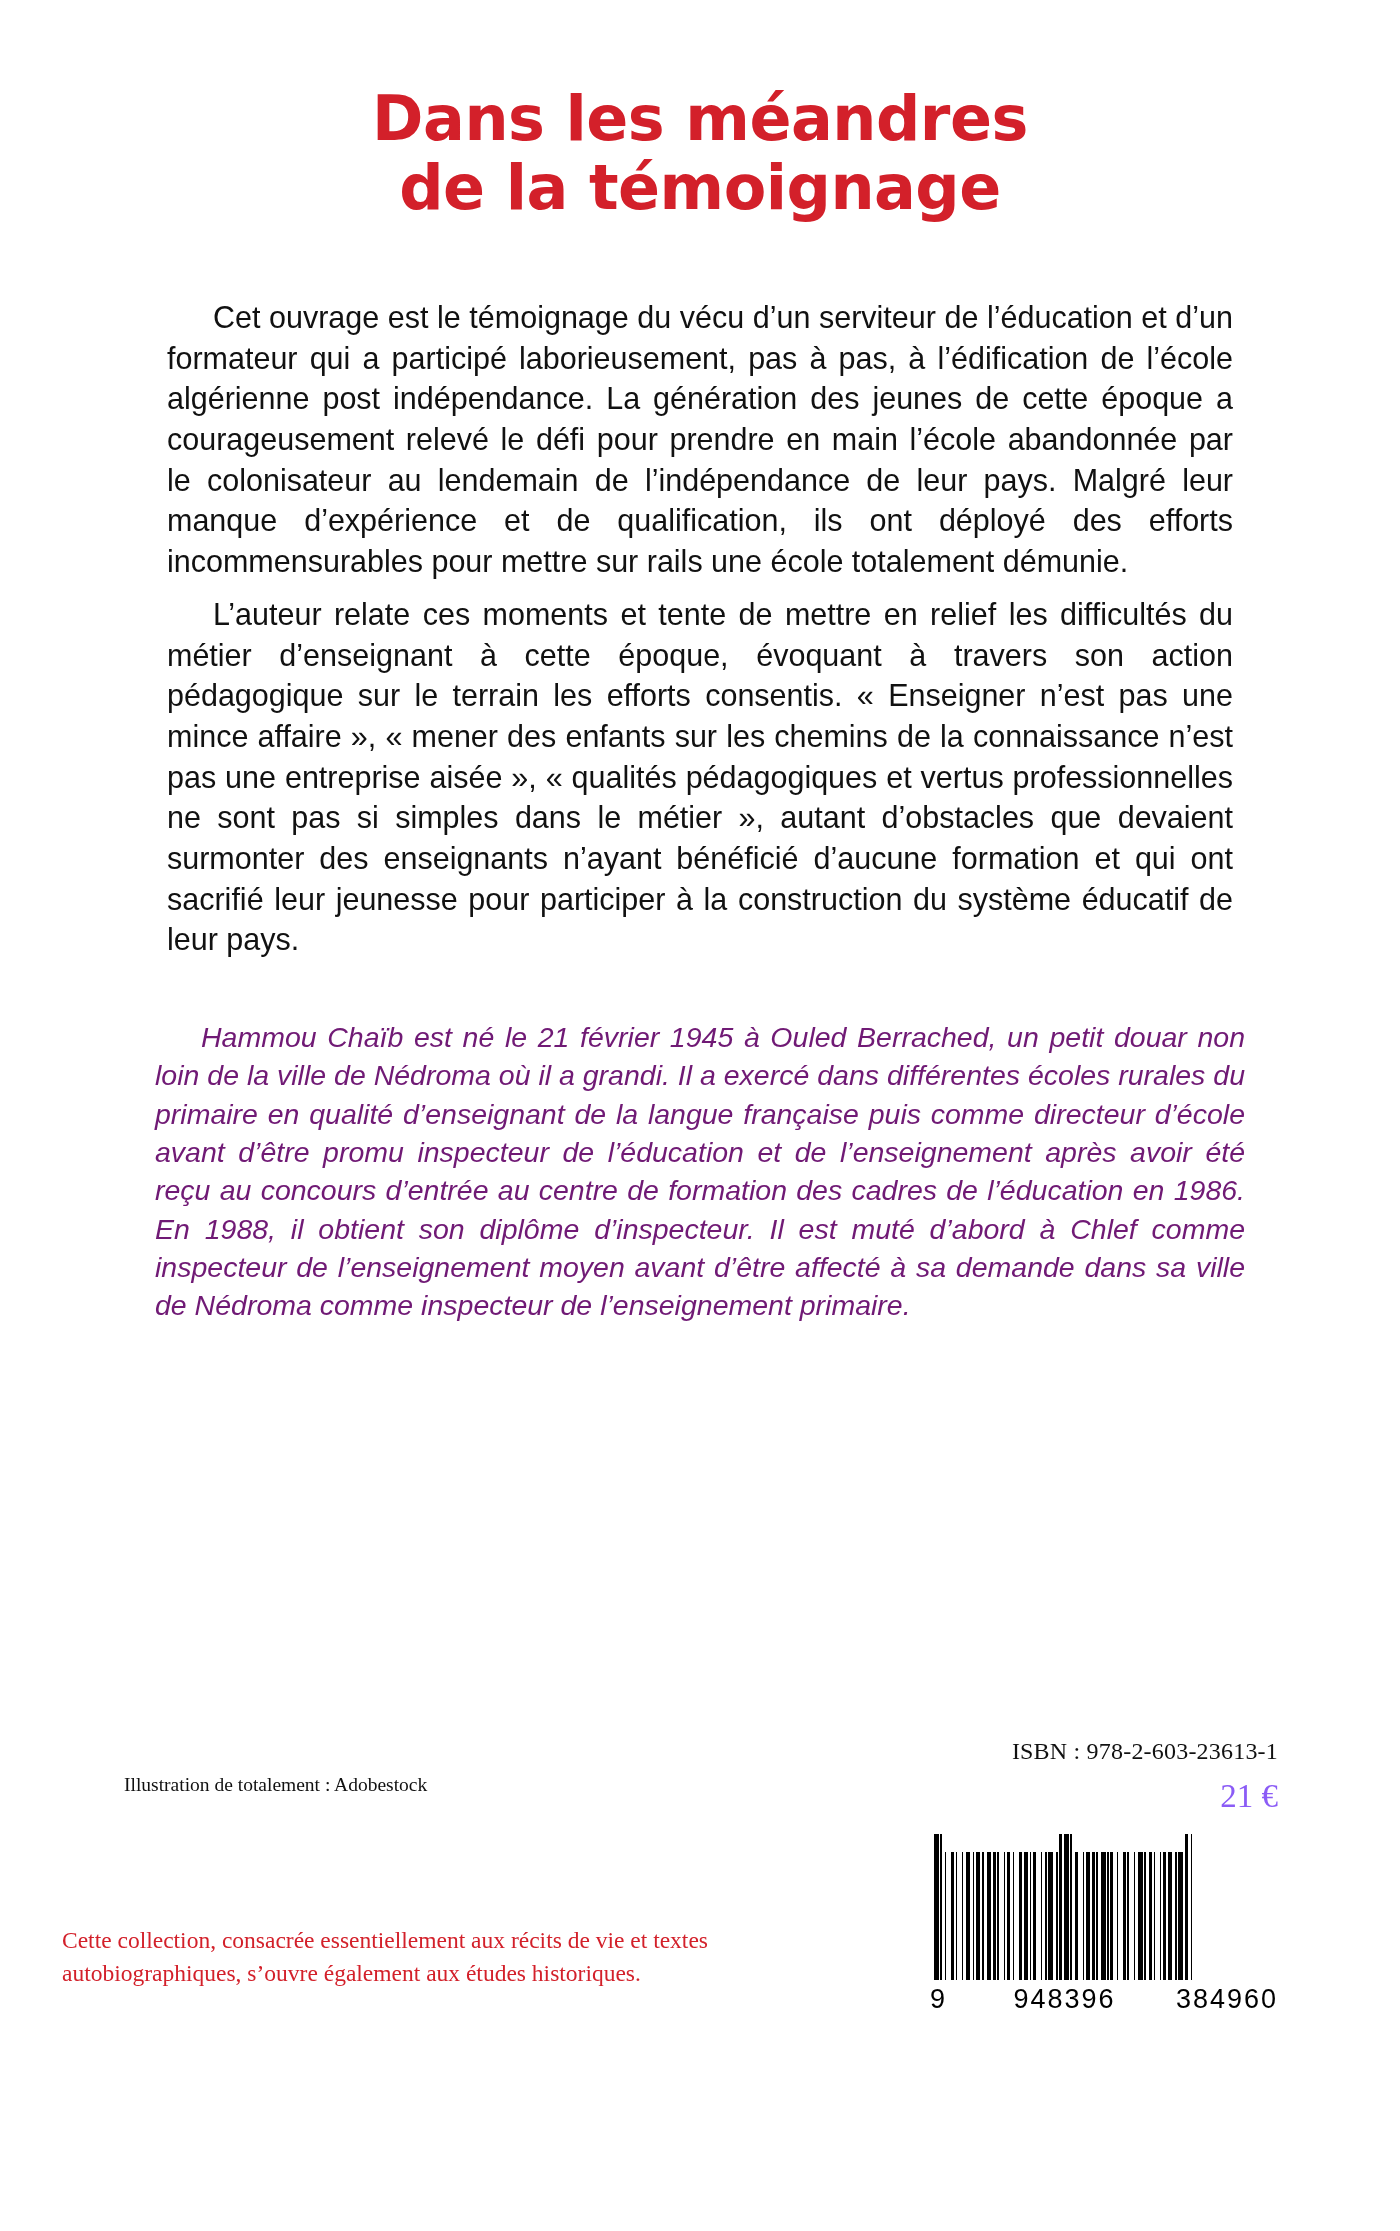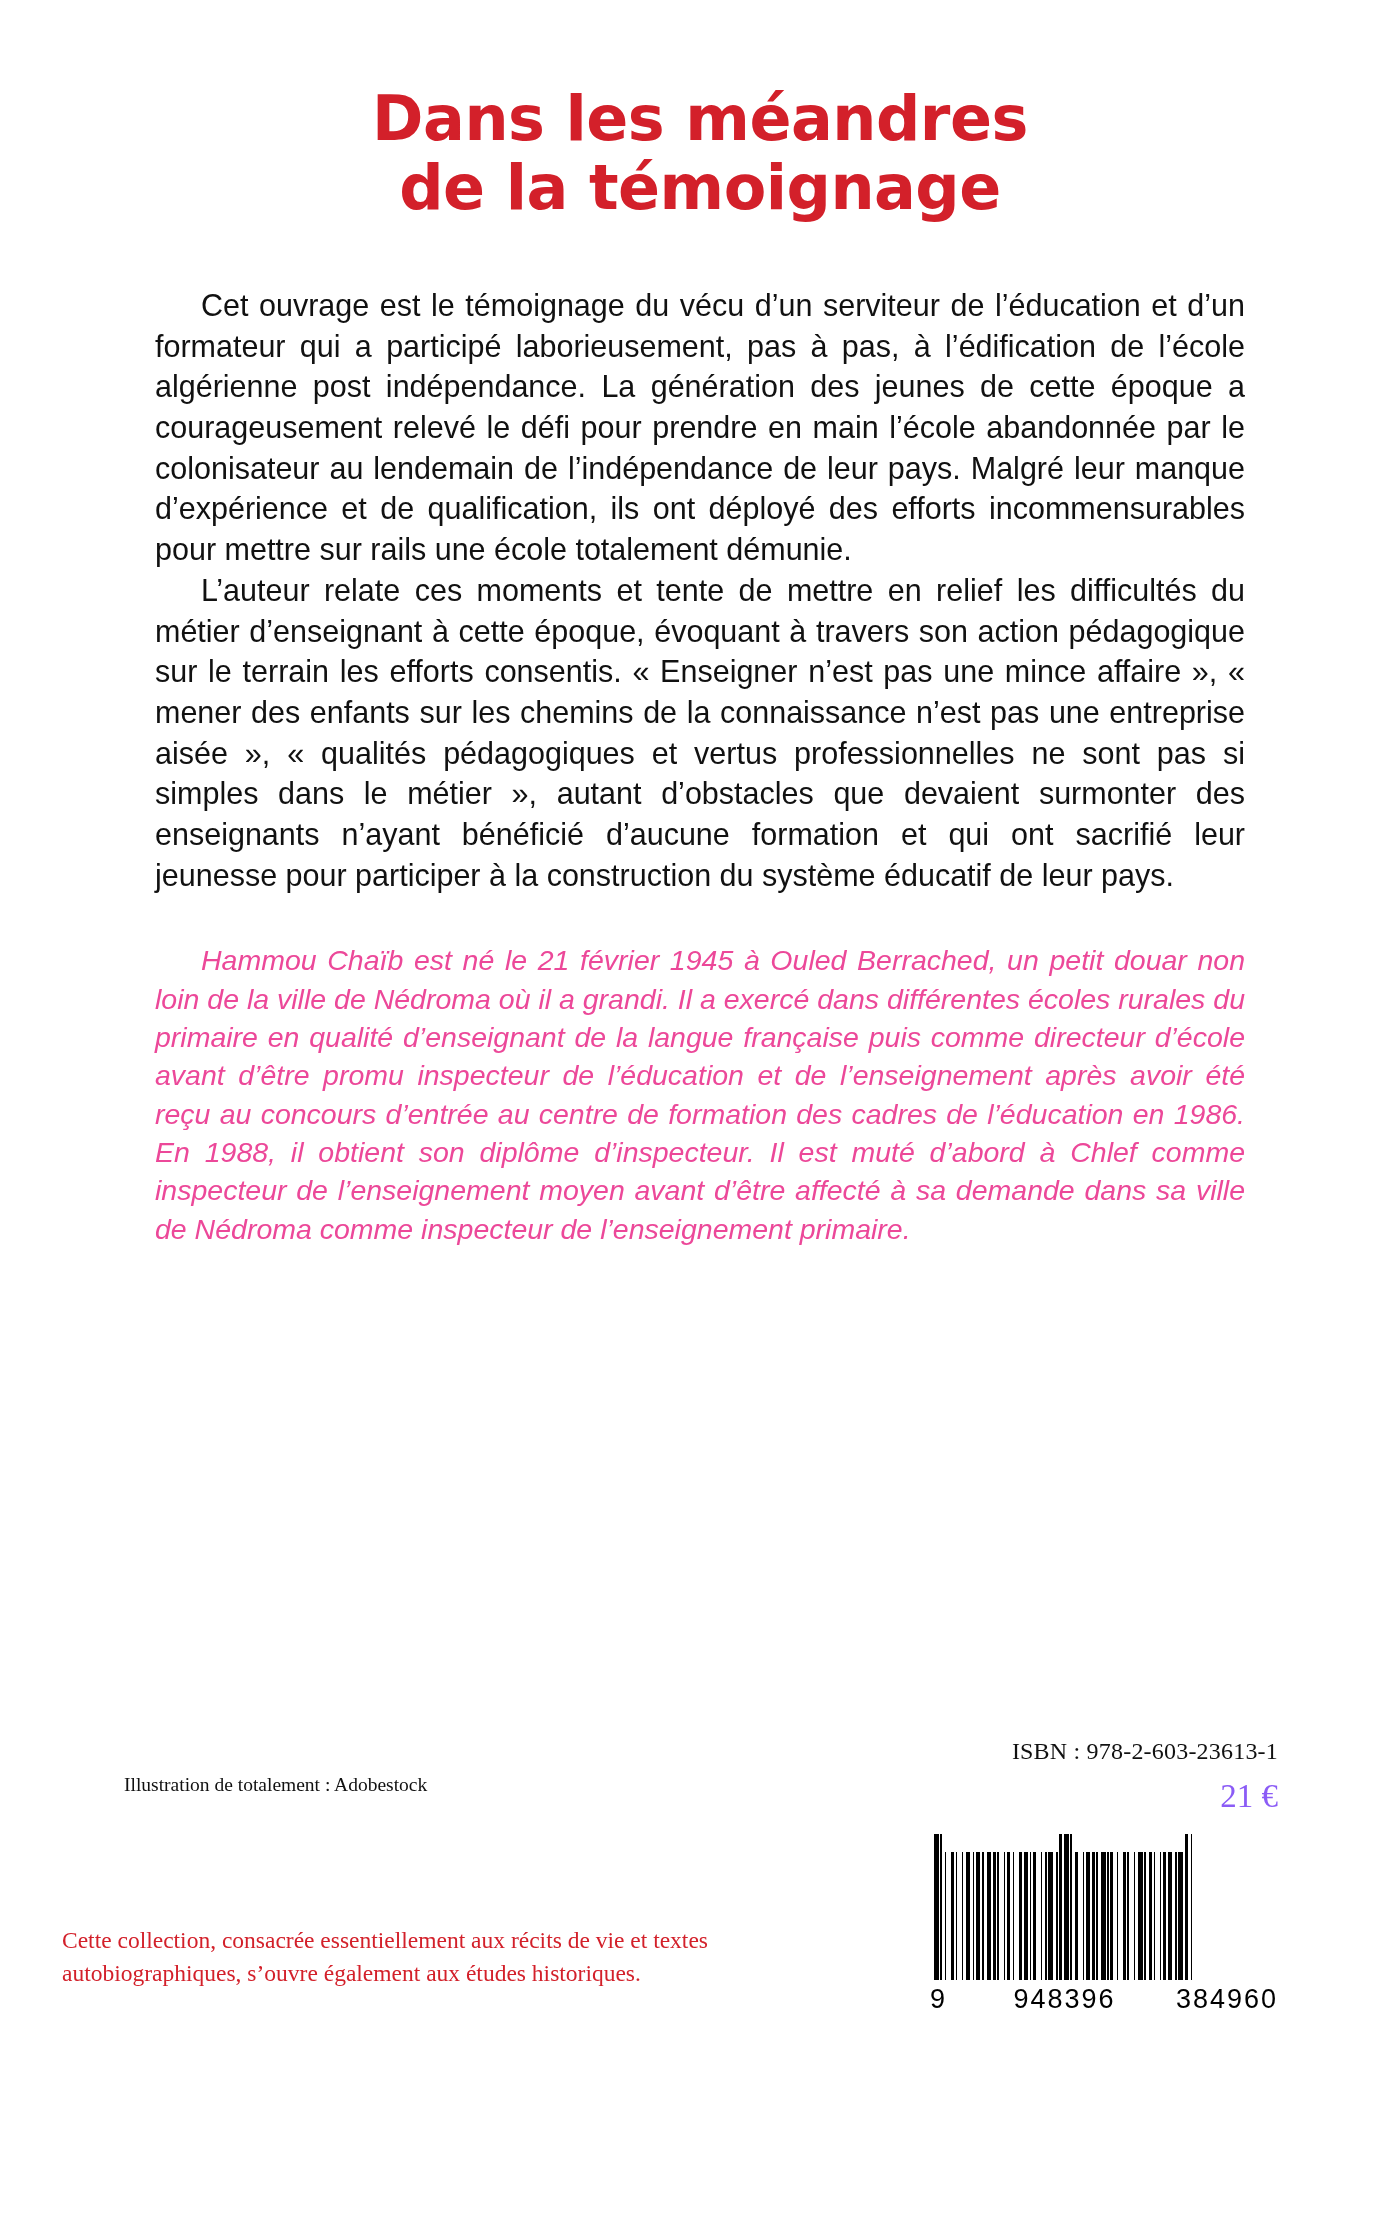--- a/index.html
+++ b/index.html
@@ -41,32 +41,32 @@
     margin: 0 auto;
     width: 1090px;
     padding-top: 62px;
     font-size: 30.5px;
     line-height: 1.335;
     text-align: justify;
     color: #111111;
     font-family: "Liberation Sans", sans-serif;
   }
   .blurb p {
-    margin: 0;
+    margin: 12px;
     text-indent: 46px;
   }
   .bio {
     margin: 0 auto;
     width: 1090px;
     padding-top: 46px;
     font-size: 28.5px;
     line-height: 1.345;
     text-align: justify;
     font-style: italic;
-    color: #ec4899;
+    color: #701a75;
   }
   .bio p {
     margin: 0;
     text-indent: 46px;
   }
   
   .footer {
     position: absolute;
     left: 0;
     right: 0;

